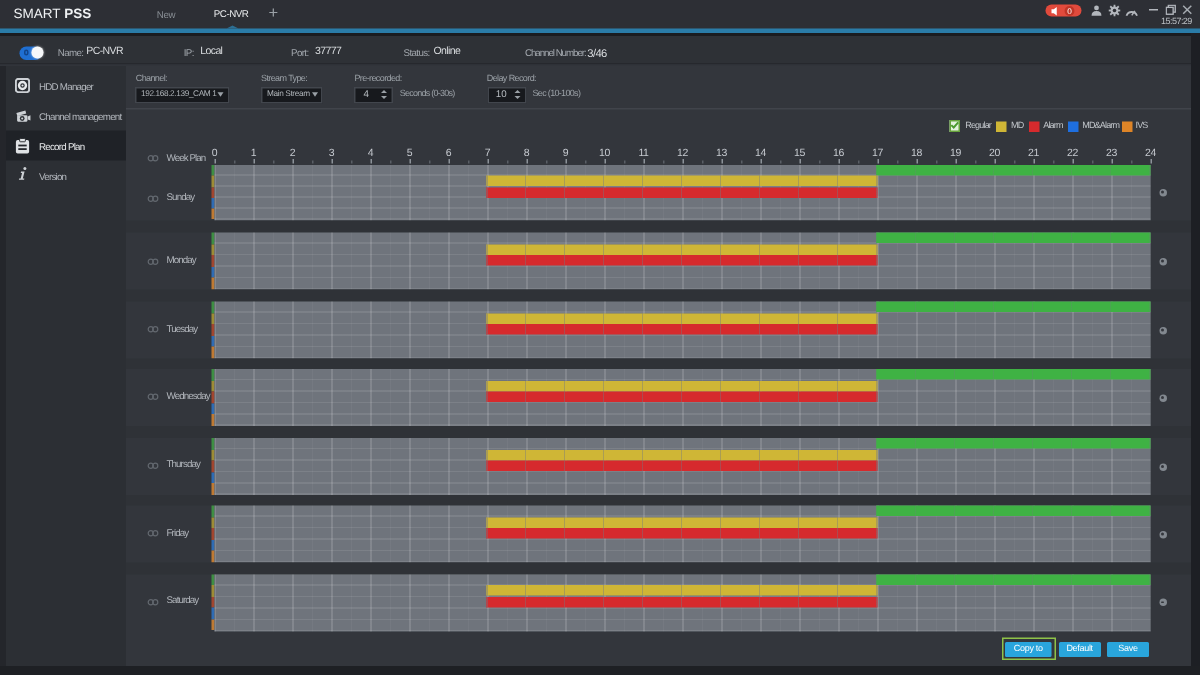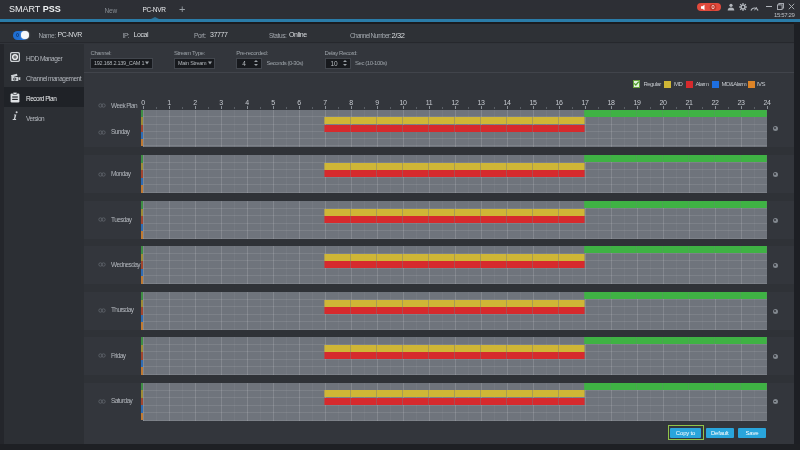--- a/index.html
+++ b/index.html
@@ -59,21 +59,21 @@
     <div class="abs" style="left:21px;top:31px;width:8px;height:8px;background:#f6f8fa;border-radius:4px;box-shadow:0 0 1.5px rgba(255,255,255,0.8)"></div>
     <div class="tx" style="left:38.5px;top:32px;font-size:6.5px;color:#a2a7ad;letter-spacing:-0.4px;">Name:</div>
     <div class="tx" style="left:57.5px;top:31.3px;font-size:7px;color:#d9dcdf;letter-spacing:-0.4px;">PC-NVR</div>
     <div class="tx" style="left:122.5px;top:32px;font-size:6.5px;color:#a2a7ad;letter-spacing:-0.4px;">IP:</div>
     <div class="tx" style="left:133.5px;top:31.3px;font-size:7px;color:#d9dcdf;letter-spacing:-0.4px;">Local</div>
     <div class="tx" style="left:194px;top:32px;font-size:6.5px;color:#a2a7ad;letter-spacing:-0.4px;">Port:</div>
     <div class="tx" style="left:210px;top:31.3px;font-size:7px;color:#d9dcdf;letter-spacing:-0.4px;">37777</div>
     <div class="tx" style="left:269px;top:32px;font-size:6.5px;color:#a2a7ad;letter-spacing:-0.4px;">Status:</div>
     <div class="tx" style="left:289px;top:31.3px;font-size:7px;color:#d9dcdf;letter-spacing:-0.4px;">Online</div>
     <div class="tx" style="left:350px;top:32px;font-size:6.5px;color:#a2a7ad;letter-spacing:-0.7px;">Channel Number:</div>
-    <div class="tx" style="left:391.5px;top:31.3px;font-size:7.5px;color:#d9dcdf;letter-spacing:-0.4px;">2/32</div>
+    <div class="tx" style="left:391.5px;top:31.3px;font-size:7.5px;color:#d9dcdf;letter-spacing:-0.4px;">3/46</div>
     <div class="abs" style="left:0;top:44px;width:84px;height:401px;background:#2c2f34"></div>
     <div class="abs" style="left:0;top:44px;width:4px;height:401px;background:#24262b"></div>
     <div class="abs" style="left:4px;top:87px;width:80px;height:20px;background:#1f2227"></div>
     <svg class="abs" style="left:10px;top:52px" width="10" height="10" viewBox="0 0 10 10">
       <rect x="0.6" y="0.6" width="8.8" height="8.8" rx="1.6" fill="none" stroke="#cdd1d5" stroke-width="1.3"></rect>
       <circle cx="5" cy="5" r="2.3" fill="none" stroke="#e8eaec" stroke-width="1.6"></circle>
       <circle cx="5" cy="5" r="0.7" fill="#e8eaec"></circle>
     </svg>
     <div class="tx" style="left:26px;top:54.5px;font-size:6.5px;color:#b3b7bd;letter-spacing:-0.5px;">HDD Manager</div>
     <svg class="abs" style="left:10px;top:72.5px" width="11" height="10" viewBox="0 0 11 10">

